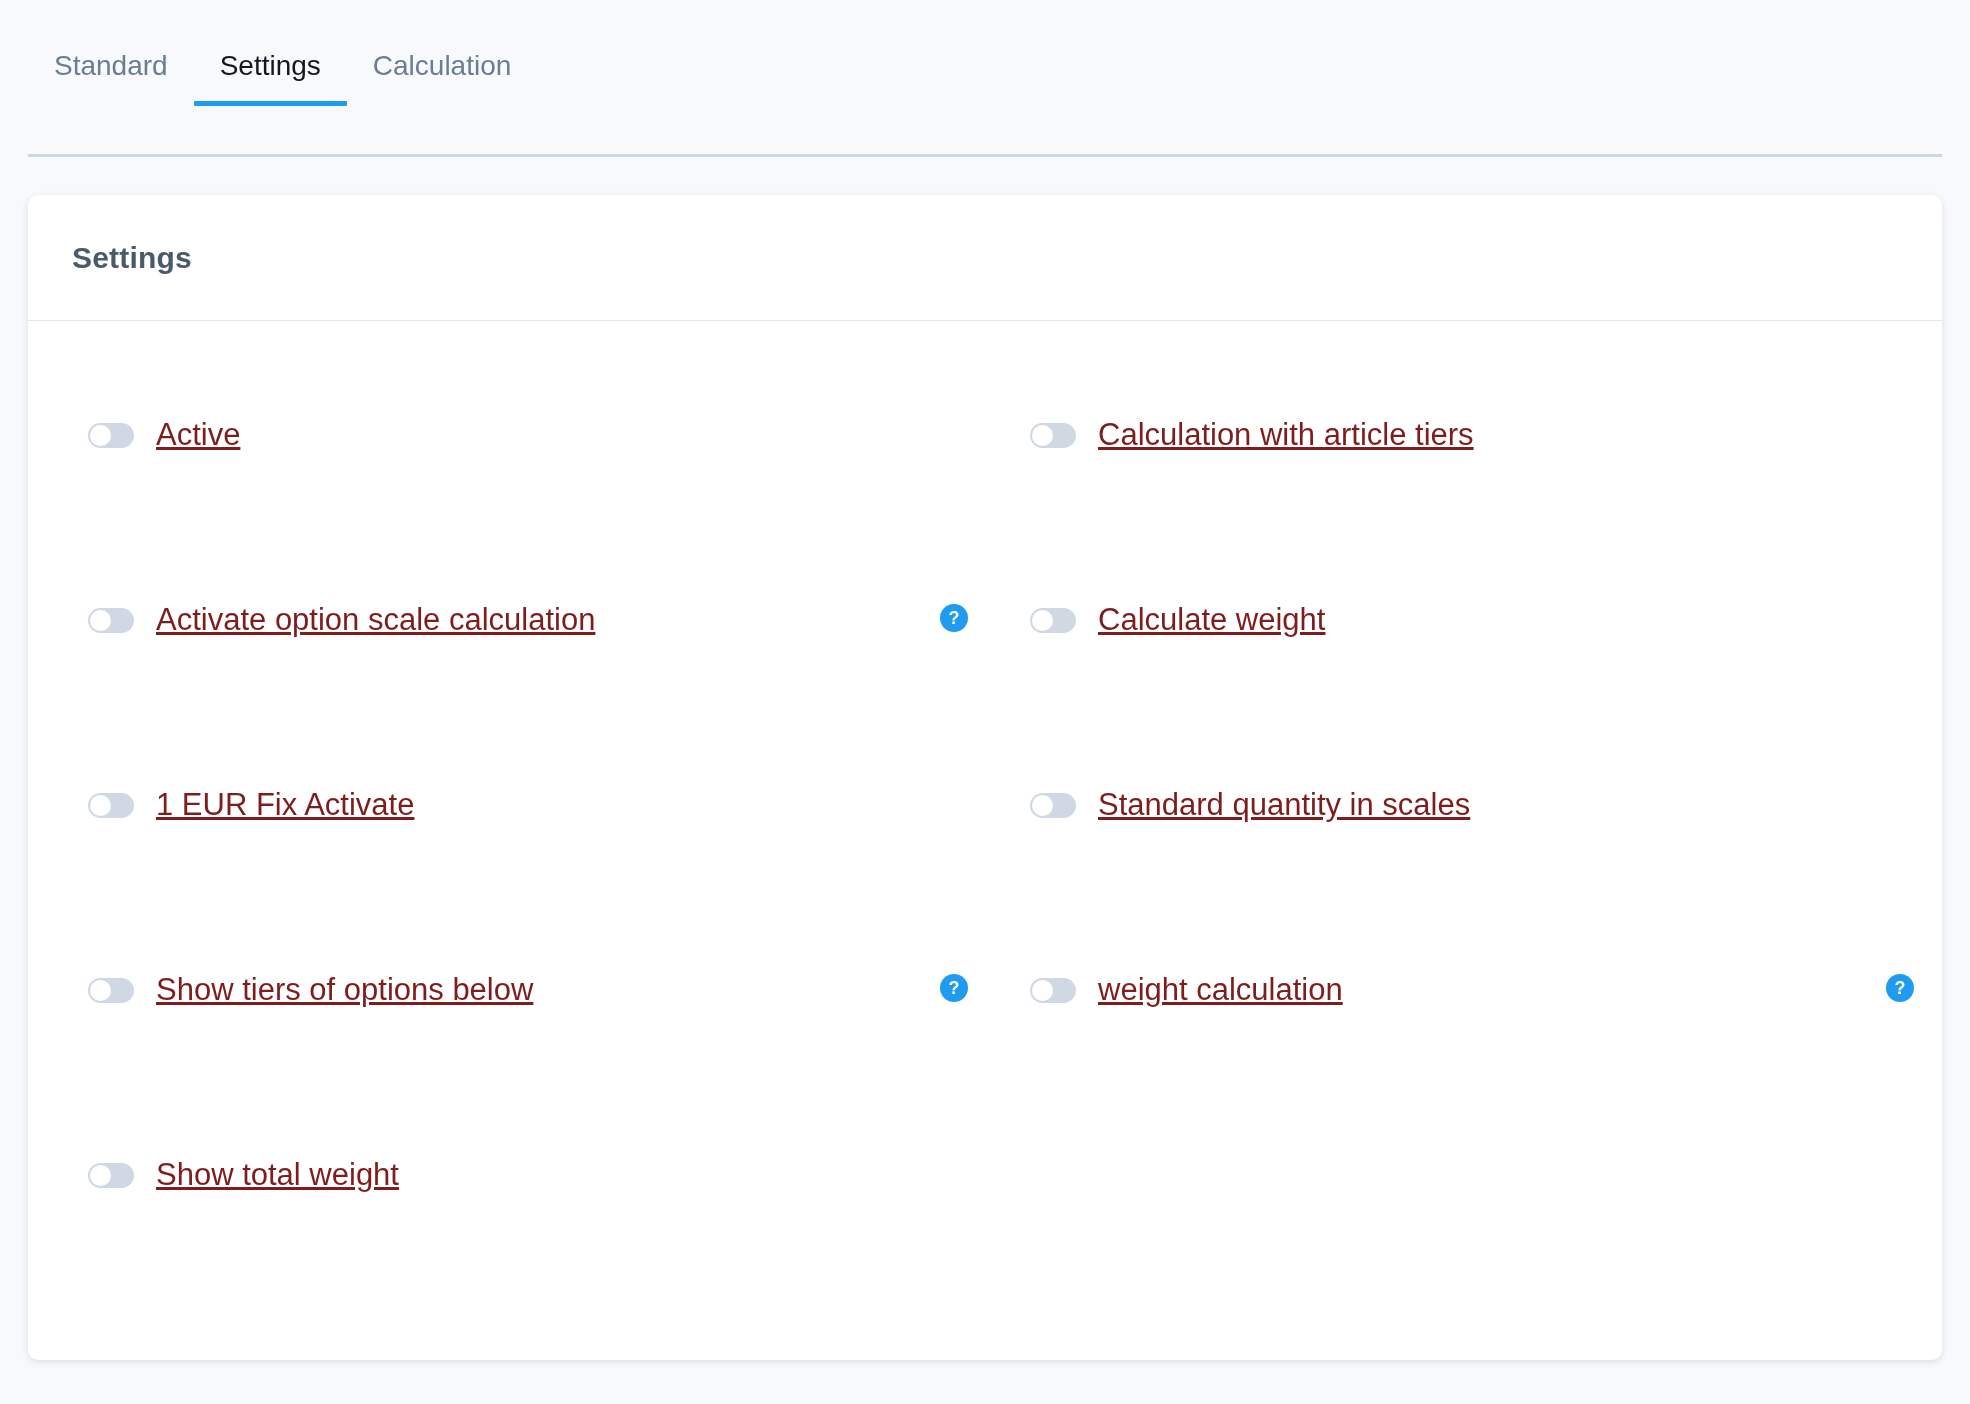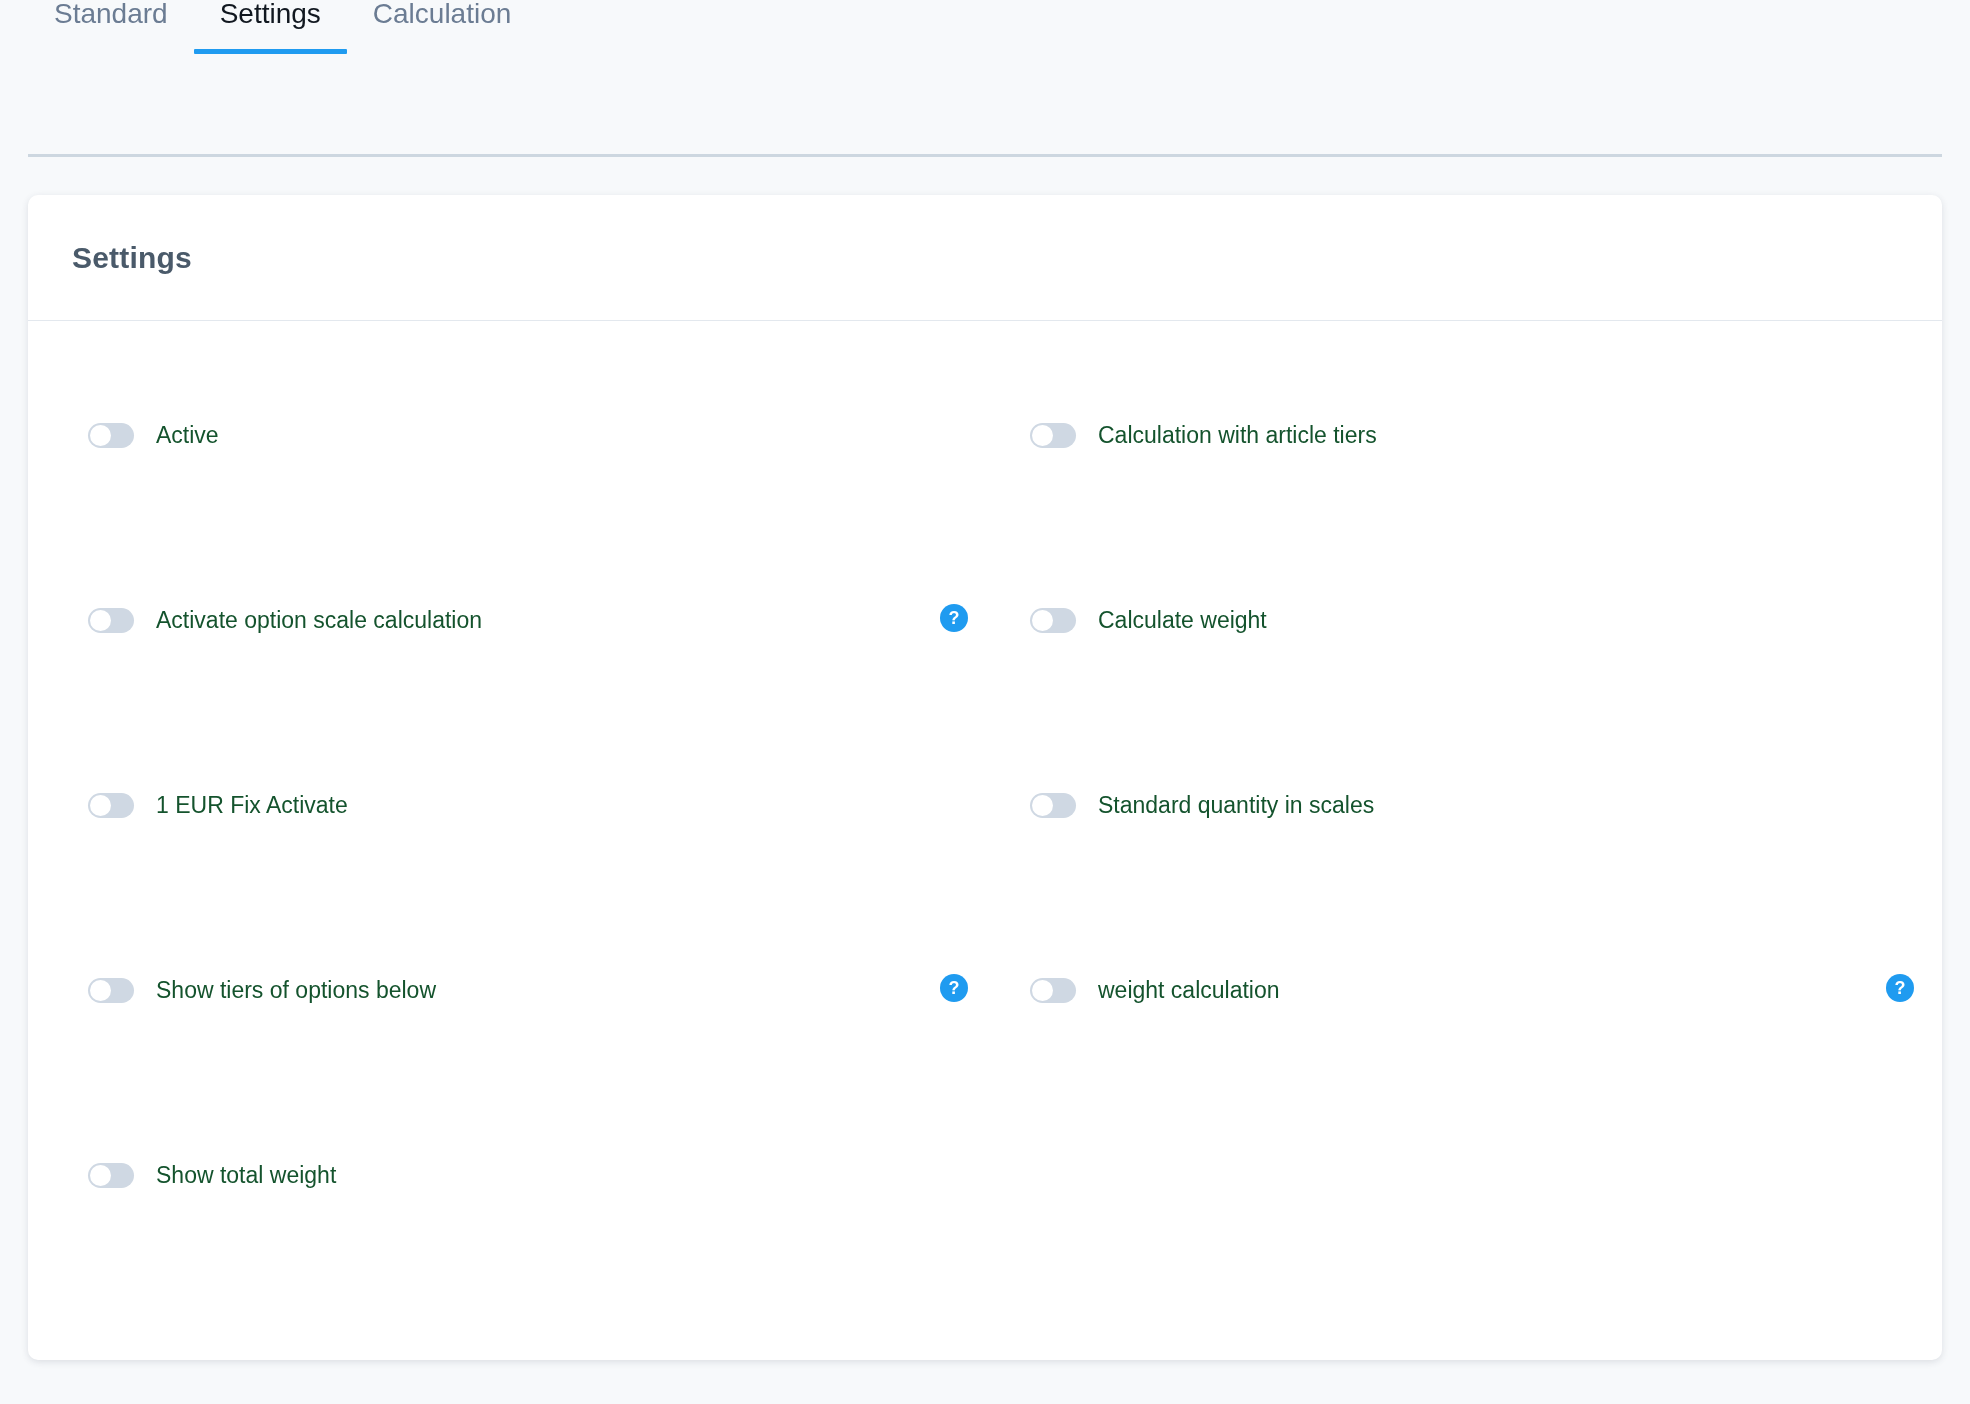--- a/index.html
+++ b/index.html
@@ -22,21 +22,21 @@
     top: 0;
     width: 1970px;
     height: 157px;
     background: #f7f9fb;
   }
   .tabs {
     position: absolute;
     left: 28px;
     bottom: 0;
     display: flex;
-    align-items: flex-start;
+    align-items: center;
     height: 157px;
   }
   .tab {
     position: relative;
     padding: 0 26px 26px 26px;
     font-size: 28px;
     color: #6b7c93;
     line-height: 1;
     white-space: nowrap;
     cursor: pointer;
@@ -127,23 +127,24 @@
     position: absolute;
     left: 2px;
     top: 2px;
     width: 21px;
     height: 21px;
     border-radius: 50%;
     background: #ffffff;
   }
   .switch-label {
     margin-left: 22px;
-    font-size: 23px;
-    color: #14532d;
+    font-size: 31px;
+    color: #7f1d1d;
     white-space: nowrap;
+    text-decoration: underline;
   }
 
   .help {
     position: absolute;
     top: 14px;
     width: 28px;
     height: 28px;
     border-radius: 50%;
     background: #1f9bf0;
     color: #ffffff;

